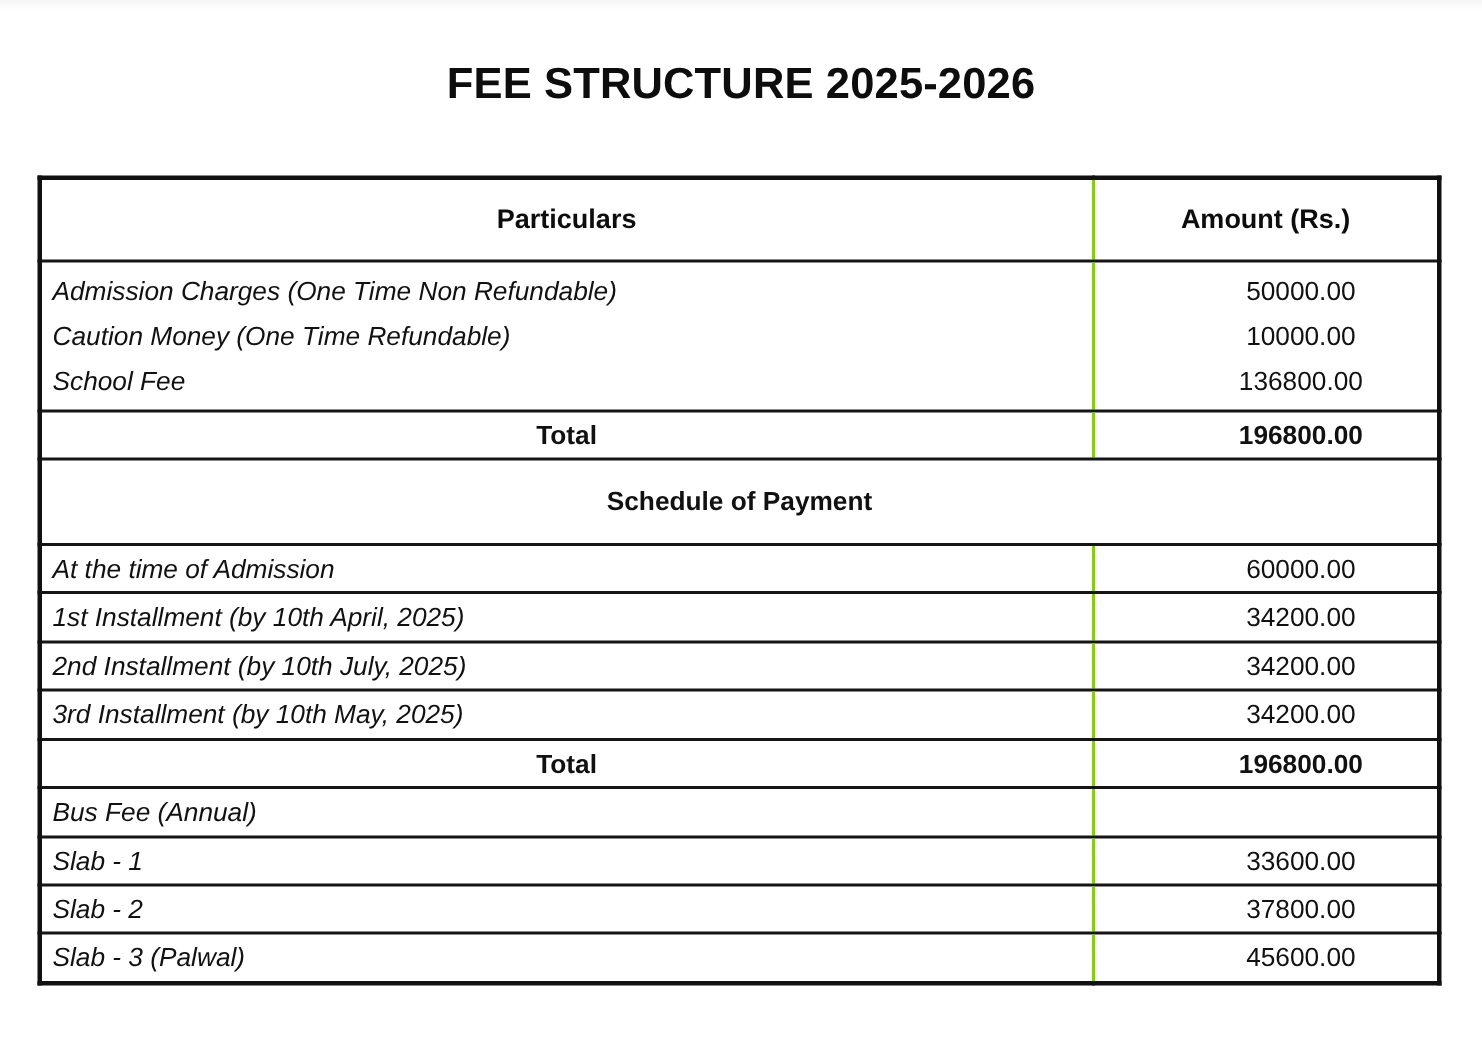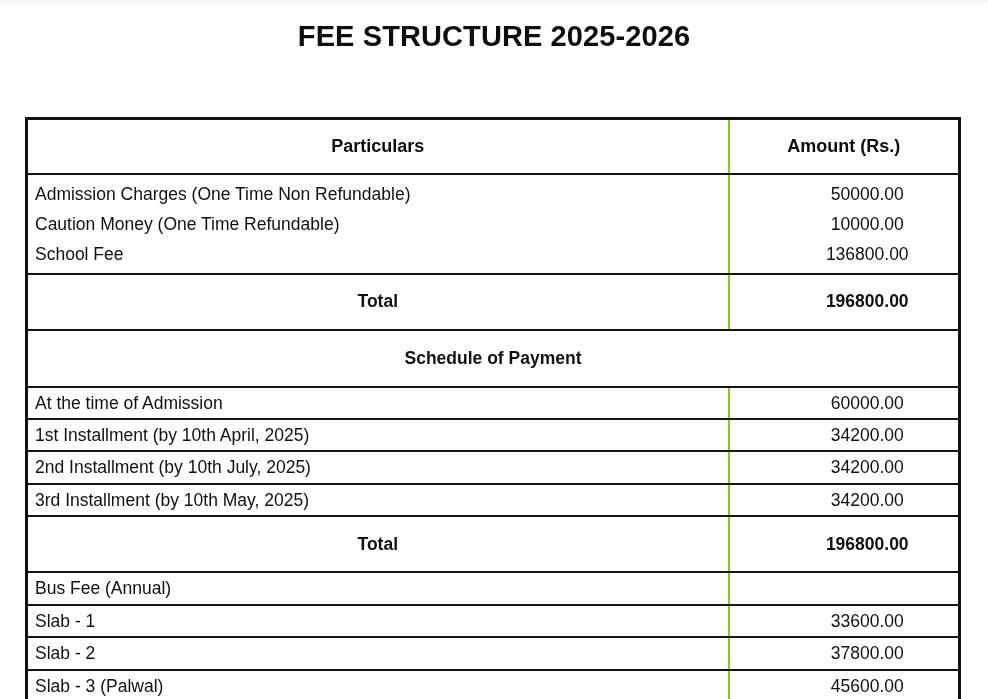--- a/index.html
+++ b/index.html
@@ -18,21 +18,21 @@
   }
   .page-top-band {
     position: absolute;
     top: 0; left: 0;
     width: 988px;
     height: 7px;
     background: linear-gradient(to bottom, #f4f4f4 0%, #fbfbfb 60%, #ffffff 100%);
   }
   .doc-title {
     position: absolute;
-    top: 20px;
+    top: 40px;
     left: 0;
     width: 988px;
     text-align: center;
     font-size: 29px;
     font-weight: bold;
     letter-spacing: 0.1px;
     color: #0d0d0d;
   }
 
   .fee-table {
@@ -53,31 +53,31 @@
   .col-particulars { width: 702px; }
   .col-amount { width: 231px; }
 
   
   .cell {
     padding: 3px 6px;
     font-size: 17.5px;
     line-height: 1.74;
     color: #111111;
   }
-  .cell.pl { text-align: left; padding-left: 7px; }
+  .cell.pl { text-align: left; padding-left: 7px; font-style: italic; }
   .cell.ctr { text-align: center; }
   .cell.bold { font-weight: bold; }
   .cell.amt { text-align: center; font-size: 17.5px; padding-left: 47px; }
 
   tr.row-line > td { border-bottom: 2px solid #151515; }
   td.divider-left { border-left: 2px solid #84cc16; border-radius: 10px; }
 
   .h-header { height: 55px; }
   .h-block { height: 100px; }
-  .h-total { height: 56px; }
+  .h-total { height: 32px; }
   .h-sched { height: 57px; }
   .h-item { height: 29.5px; }
 
   .stack-line {
     display: block;
     line-height: 30px;
     white-space: nowrap;
   }
   .head-label {
     font-size: 18px;

